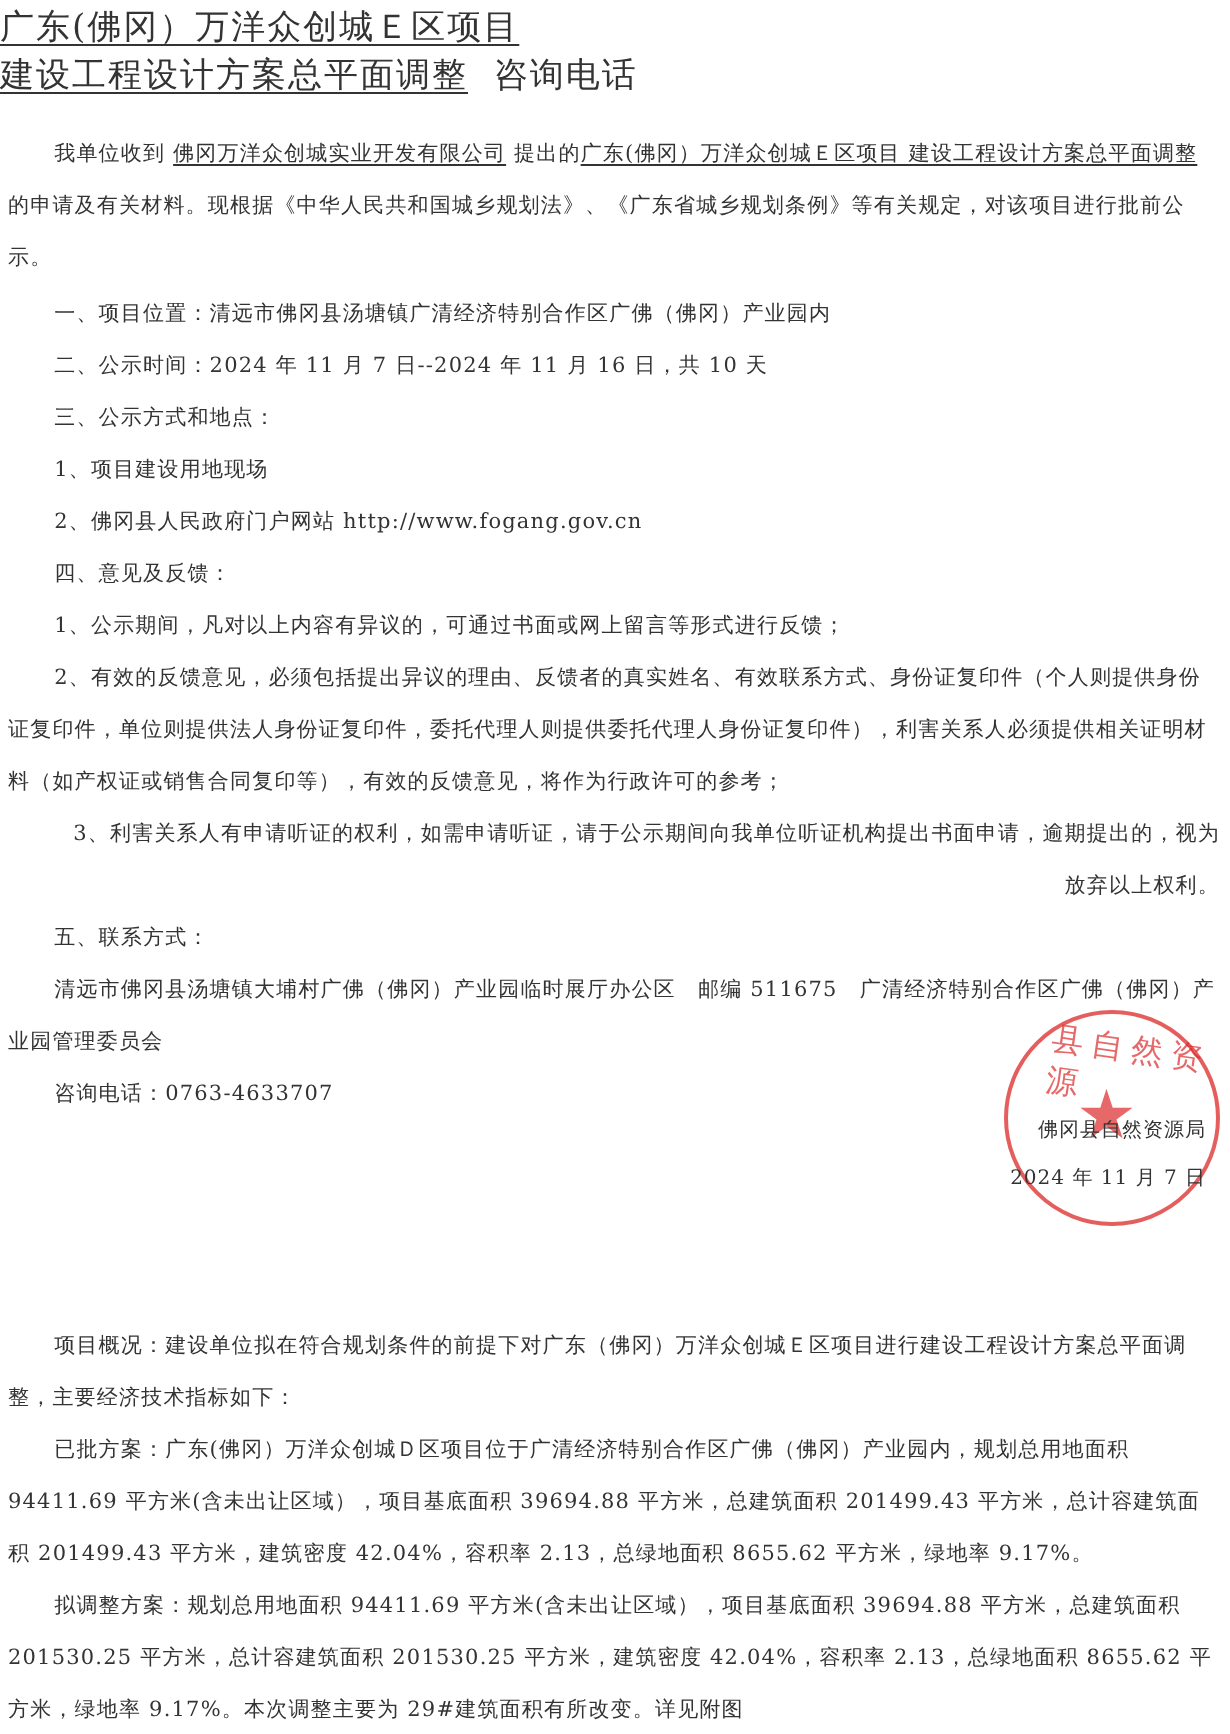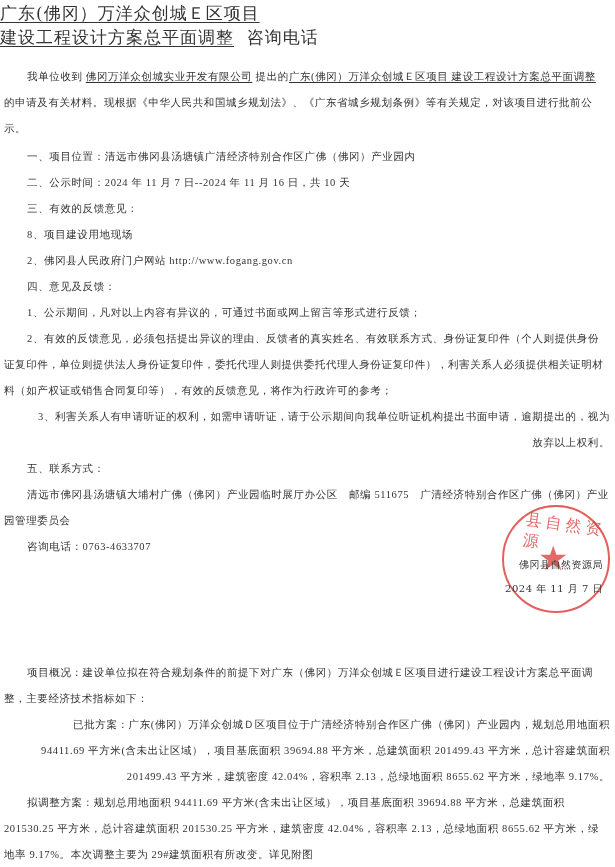--- a/index.html
+++ b/index.html
@@ -13,21 +13,20 @@
       position: absolute; left: 0; width: 615px; 
       font-size: 17px; color: #333333; letter-spacing: 1px;
     }
     .title u { text-decoration: underline; text-underline-offset: 3px; }
     .t1 { top: 2px; }
     .t2 { top: 26px; }
     .para {
       position: absolute; left: 4px; width: 606px;
       font-size: 10.5px; line-height: 26px; color: #333333;
       letter-spacing: 0.6px;
-      font-family: Liberation Serif, serif;
     }
     .indent { text-indent: 2.2em; }
     .ul { text-decoration: underline; text-underline-offset: 2px; }
     .stamp {
       position: absolute; left: 502px; top: 505px; width: 108px; height: 108px;
       border-radius: 50%; border: 2.5px solid rgba(220,40,40,0.75);
     }
     .stamp-star {
       position: absolute; left: 34px; top: 34px; font-size: 34px; color: rgba(220,40,40,0.7);
       line-height: 34px;
@@ -53,34 +52,34 @@
 
 <div class="para indent" style="top:64px;">
   <span>我单位收到</span>
   <span class="ul">佛冈万洋众创城实业开发有限公司</span>
   <span>提出的</span><span class="ul">广东(佛冈）万洋众创城Ｅ区项目 建设工程设计方案总平面调整</span>
   <span>的申请及有关材料。现根据《中华人民共和国城乡规划法》、《广东省城乡规划条例》等有关规定，对该项目进行批前公示。</span>
 </div>
 
 <div class="para indent" style="top:144px;">一、项目位置：清远市佛冈县汤塘镇广清经济特别合作区广佛（佛冈）产业园内</div>
 <div class="para indent" style="top:170px;">二、公示时间：2024 年 11 月 7 日--2024 年 11 月 16 日，共 10 天</div>
-<div class="para indent" style="top:196px;">三、有效的反馈意见：</div>
-<div class="para indent" style="top:222px;">8、项目建设用地现场</div>
+<div class="para indent" style="top:196px;">三、公示方式和地点：</div>
+<div class="para indent" style="top:222px;">1、项目建设用地现场</div>
 <div class="para indent" style="top:248px;">2、佛冈县人民政府门户网站 http://www.fogang.gov.cn</div>
 <div class="para indent" style="top:274px;">四、意见及反馈：</div>
 <div class="para indent" style="top:300px;">1、公示期间，凡对以上内容有异议的，可通过书面或网上留言等形式进行反馈；</div>
 <div class="para indent" style="top:326px;">2、有效的反馈意见，必须包括提出异议的理由、反馈者的真实姓名、有效联系方式、身份证复印件（个人则提供身份证复印件，单位则提供法人身份证复印件，委托代理人则提供委托代理人身份证复印件），利害关系人必须提供相关证明材料（如产权证或销售合同复印等），有效的反馈意见，将作为行政许可的参考；</div>
 <div class="para indent" style="top:404px;text-align:right;">3、利害关系人有申请听证的权利，如需申请听证，请于公示期间向我单位听证机构提出书面申请，逾期提出的，视为放弃以上权利。</div>
 <div class="para indent" style="top:456px;">五、联系方式：</div>
 <div class="para indent" style="top:482px;">清远市佛冈县汤塘镇大埔村广佛（佛冈）产业园临时展厅办公区　邮编 511675　广清经济特别合作区广佛（佛冈）产业园管理委员会</div>
 <div class="para indent" style="top:534px;">咨询电话：0763-4633707</div>
 
 <div class="stamp">
   <div class="stamp-arc">县自然资源</div>
   <div class="stamp-star">★</div>
 </div>
 
 <div class="sign" style="top:558px;">佛冈县自然资源局</div>
 <div class="sign" style="top:582px;">2024 年 11 月 7 日</div>
 
 <div class="para indent" style="top:660px;">项目概况：建设单位拟在符合规划条件的前提下对广东（佛冈）万洋众创城Ｅ区项目进行建设工程设计方案总平面调整，主要经济技术指标如下：</div>
-<div class="para indent" style="top:712px;text-align:right;">已批方案：广东(佛冈）万洋众创城Ｄ区项目位于广清经济特别合作区广佛（佛冈）产业园内，规划总用地面积 94411.69 平方米(含未出让区域），项目基底面积 39694.88 平方米，总建筑面积 201499.43 平方米，总计容建筑面积 201499.43 平方米，建筑密度 42.04%，容积率 2.13，总绿地面积 8655.62 平方米，绿地率 9.17%。</div>
+<div class="para indent" style="top:712px;">已批方案：广东(佛冈）万洋众创城Ｄ区项目位于广清经济特别合作区广佛（佛冈）产业园内，规划总用地面积 94411.69 平方米(含未出让区域），项目基底面积 39694.88 平方米，总建筑面积 201499.43 平方米，总计容建筑面积 201499.43 平方米，建筑密度 42.04%，容积率 2.13，总绿地面积 8655.62 平方米，绿地率 9.17%。</div>
 <div class="para indent" style="top:790px;">拟调整方案：规划总用地面积 94411.69 平方米(含未出让区域），项目基底面积 39694.88 平方米，总建筑面积 201530.25 平方米，总计容建筑面积 201530.25 平方米，建筑密度 42.04%，容积率 2.13，总绿地面积 8655.62 平方米，绿地率 9.17%。本次调整主要为 29#建筑面积有所改变。详见附图</div>
 
 </body></html>

